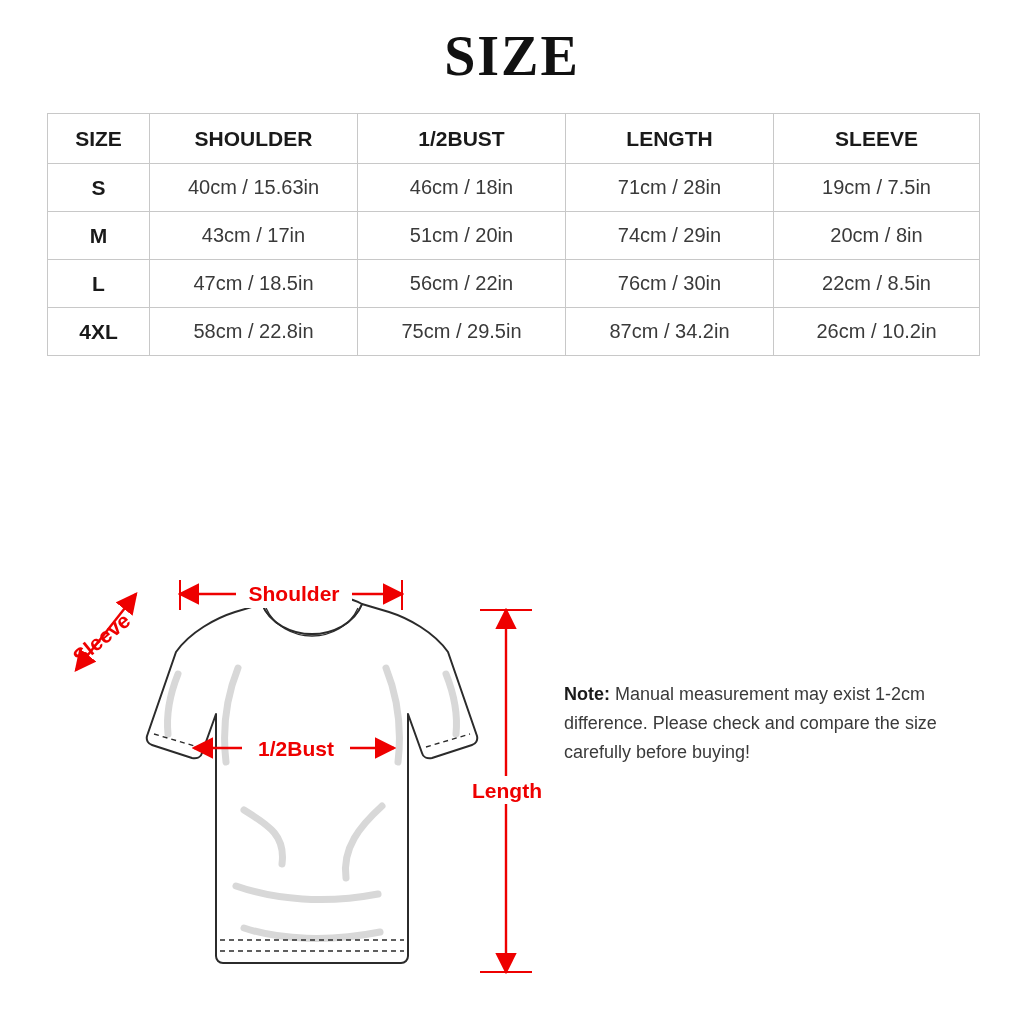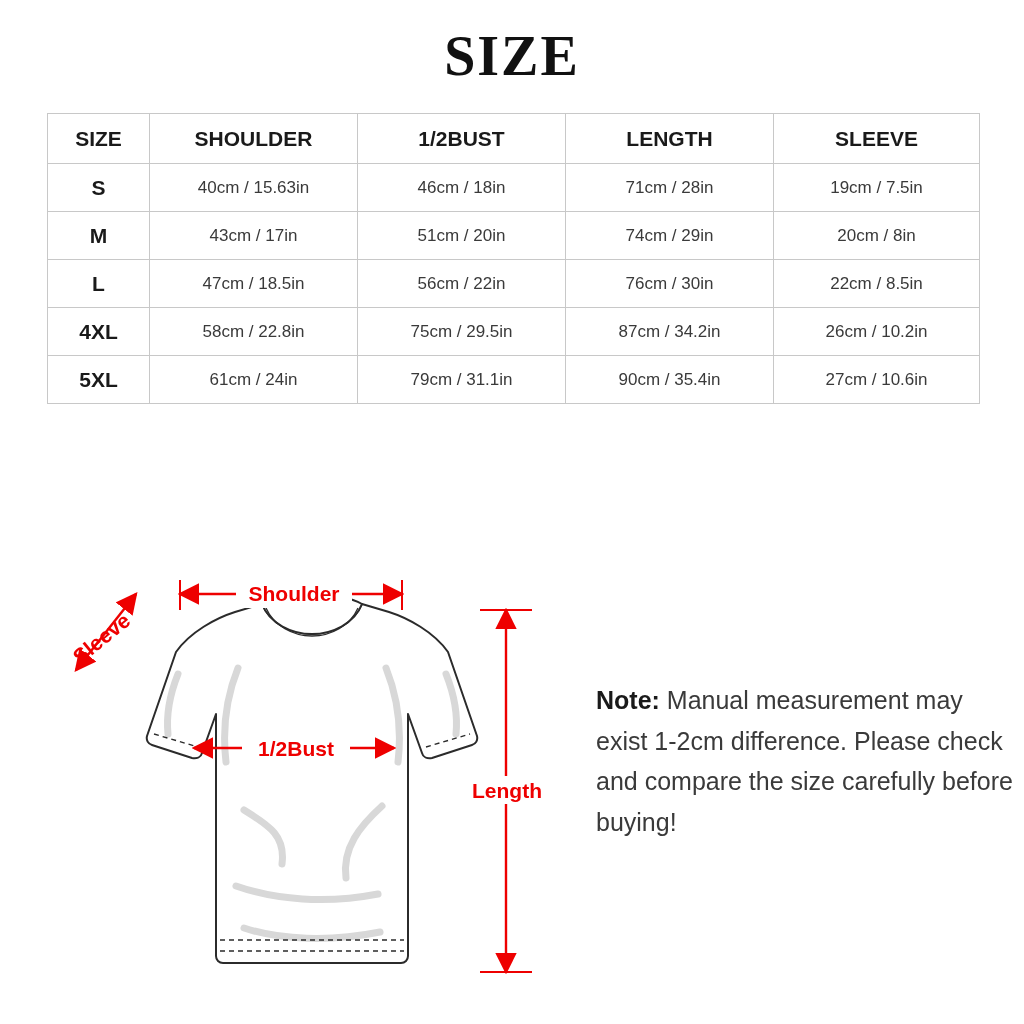--- a/index.html
+++ b/index.html
@@ -40,21 +40,21 @@
   table {
     border-collapse: collapse;
     width: 932px;
     table-layout: fixed;
   }
   table th, table td {
     border: 1px solid #c8c8c8;
     text-align: center;
     vertical-align: middle;
     height: 45px;
-    font-size: 17px;
+    font-size: 20px;
     color: #3a3a3a;
     font-weight: 400;
   }
   thead th {
     font-size: 21px;
     font-weight: 700;
     color: #1a1a1a;
     height: 47px;
   }
   tbody td.size-cell {
@@ -75,23 +75,23 @@
     left: 30px;
     width: 530px;
     height: 460px;
   }
   #diagram svg { display: block; }
 
   
   #note {
     position: absolute;
     top: 680px;
-    left: 596px;
+    left: 564px;
     width: 420px;
-    font-size: 25px;
+    font-size: 18px;
     line-height: 1.62;
     color: #3a3a3a;
   }
   #note .note-label {
     font-weight: 700;
     color: #1a1a1a;
   }
 </style>
 </head>
 <body>
@@ -137,27 +137,20 @@
         <td>56cm / 22in</td>
         <td>76cm / 30in</td>
         <td>22cm / 8.5in</td>
       </tr>
       <tr>
         <td class="size-cell">4XL</td>
         <td>58cm / 22.8in</td>
         <td>75cm / 29.5in</td>
         <td>87cm / 34.2in</td>
         <td>26cm / 10.2in</td>
-      </tr>
-      <tr>
-        <td class="size-cell">5XL</td>
-        <td>61cm / 24in</td>
-        <td>79cm / 31.1in</td>
-        <td>90cm / 35.4in</td>
-        <td>27cm / 10.6in</td>
       </tr>
     </tbody>
   </table>
 </div>
 
 <div id="diagram">
   <svg width="530" height="460" viewBox="0 0 530 460" xmlns="http://www.w3.org/2000/svg">
     <defs>
       <marker id="arrowR" markerWidth="9" markerHeight="9" refX="8" refY="4.5" orient="auto">
         <path d="M0,0 L9,4.5 L0,9 z" fill="#ee0000"></path>

